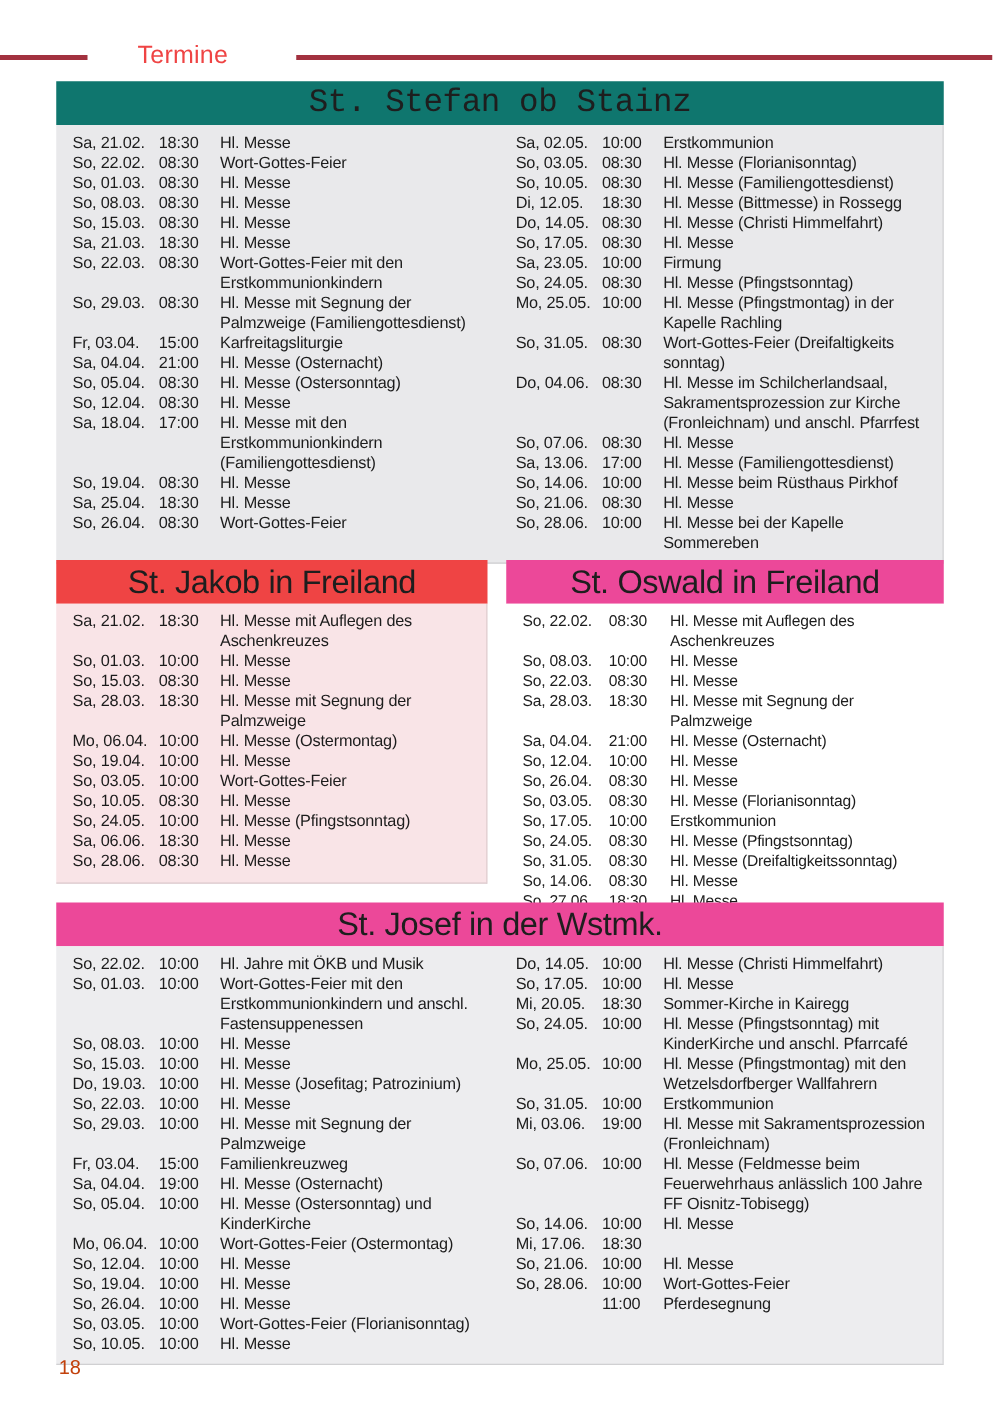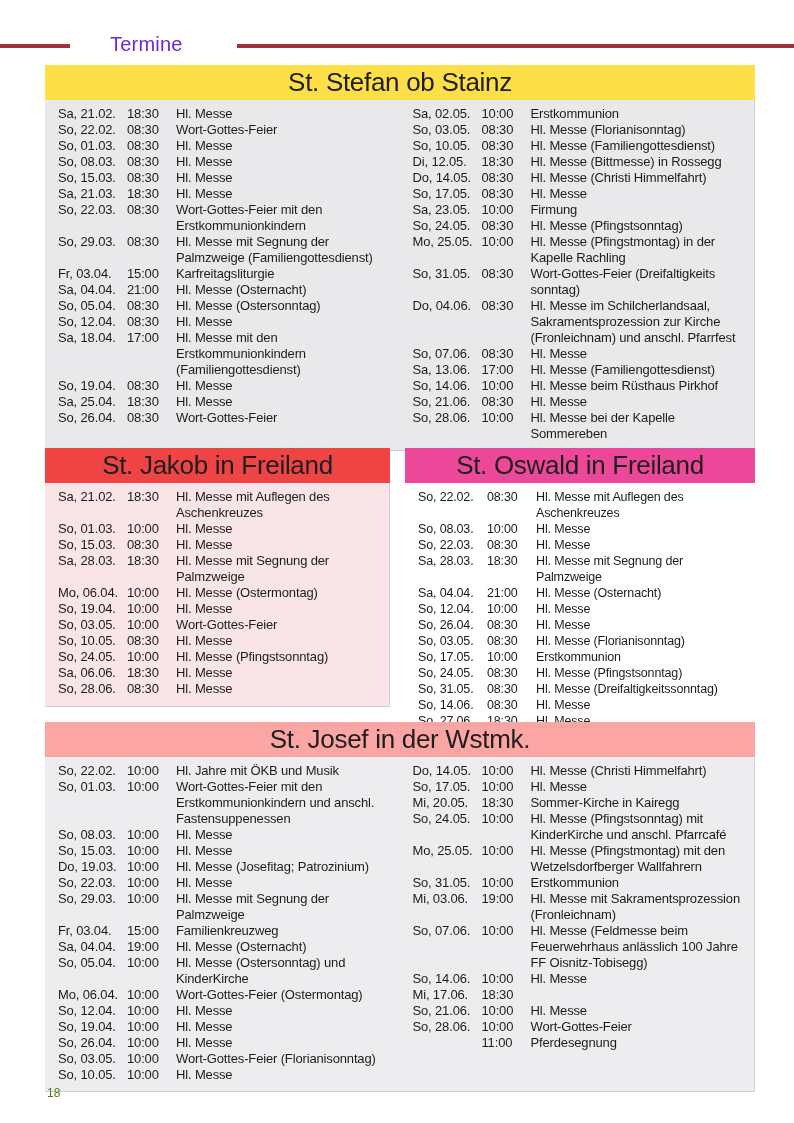--- a/index.html
+++ b/index.html
@@ -9,21 +9,21 @@
     font-family:"Liberation Sans","DejaVu Sans",sans-serif;
     color:#1c1c1c;
     --accent:#a2313f;
   }
   
   .top-rule{position:absolute;height:4px;background:var(--accent);}
   .rule-left{left:0;top:44px;width:70px;}
   .rule-right{left:237px;top:44px;width:557px;}
   .page-heading{
     position:absolute;left:110px;top:33px;
-    font-size:20px;letter-spacing:0.2px;color:#6d28d9;
+    font-size:20px;letter-spacing:0.2px;color:#ef4444;
   }
   
   .panel{position:absolute;box-sizing:border-box;}
   .panel-header{
     height:35px;display:flex;align-items:center;justify-content:center;
   }
   .panel-header h2{
     margin:0;font-size:26px;font-weight:normal;letter-spacing:-0.3px;
     color:#1e1e1e;line-height:35px;
   }
@@ -44,32 +44,32 @@
   #sec-3{left:45px;top:722px;width:710px;}
   #sec-3 .panel-body{min-height:324px;}
   
   .row{
     display:grid;grid-template-columns:64px 44px 1fr;column-gap:5px;
     font-size:13px;line-height:16px;letter-spacing:-0.15px;color:#1c1c1c;
   }
   #sec-2 .row{font-size:12.5px;}
   .row .desc{white-space:pre-line;}
   .page-number{
-    position:absolute;left:47px;top:1086px;font-size:12px;color:#4d7c0f;
+    position:absolute;left:47px;top:1086px;font-size:16px;color:#c2410c;
   }
 </style>
 </head>
 <body>
 
 <div class="top-rule rule-left"></div>
 <div class="page-heading">Termine</div>
 <div class="top-rule rule-right"></div>
 
 <section class="panel" id="sec-0">
-  <div class="panel-header" style="background: #fde047;">
+  <div class="panel-header" style="background: #0f766e; font-family: Liberation Mono, monospace;">
     <h2>St. Stefan ob Stainz</h2>
   </div>
   <div class="panel-body two-col" style="background: rgb(233, 233, 235);">
     <div class="col">
         <div class="row">
     <span class="date">Sa, 21.02.</span>
     <span class="time">18:30</span>
     <span class="desc">Hl. Messe</span>
   </div>
         <div class="row">
@@ -378,21 +378,21 @@
         <div class="row">
     <span class="date">So, 27.06.</span>
     <span class="time">18:30</span>
     <span class="desc">Hl. Messe</span>
   </div>
       </div>
   </div>
 </section>
 
 <section class="panel" id="sec-3">
-  <div class="panel-header" style="background: #fca5a5;">
+  <div class="panel-header" style="background: #ec4899;">
     <h2>St. Josef in der Wstmk.</h2>
   </div>
   <div class="panel-body two-col" style="background: rgb(237, 237, 239);">
     <div class="col">
         <div class="row">
     <span class="date">So, 22.02.</span>
     <span class="time">10:00</span>
     <span class="desc">Hl. Jahre mit ÖKB und Musik</span>
   </div>
         <div class="row">

